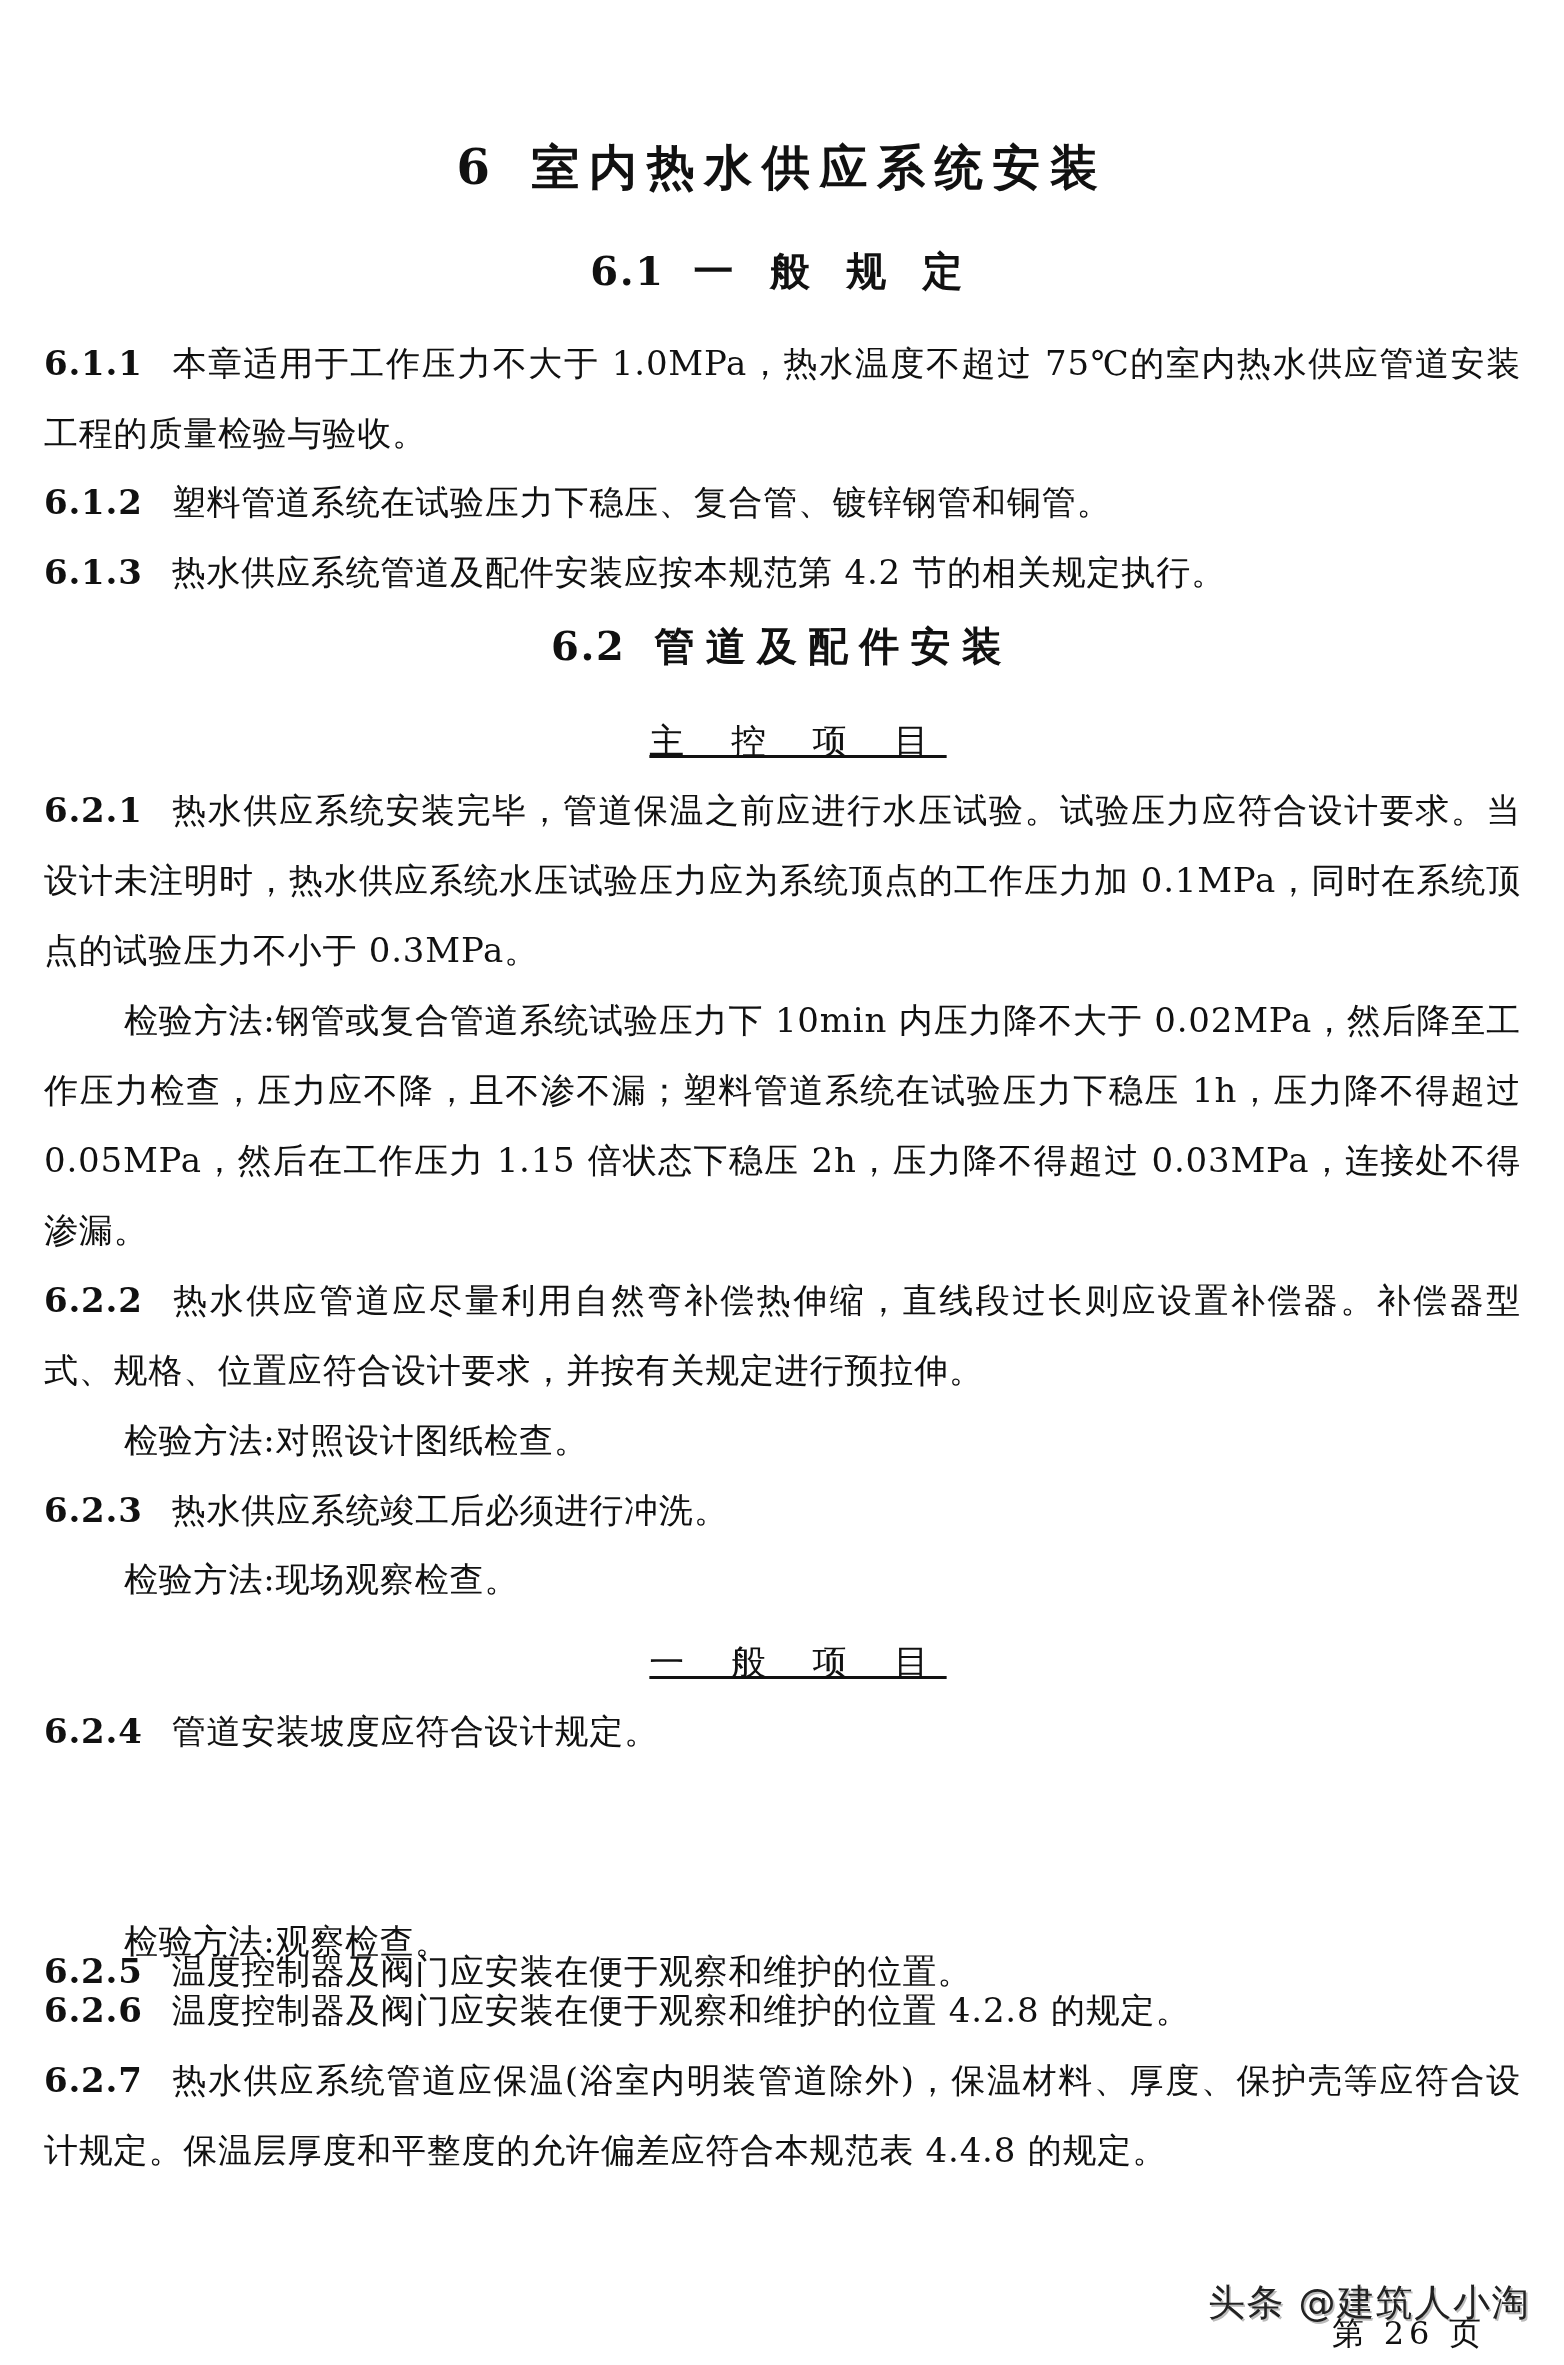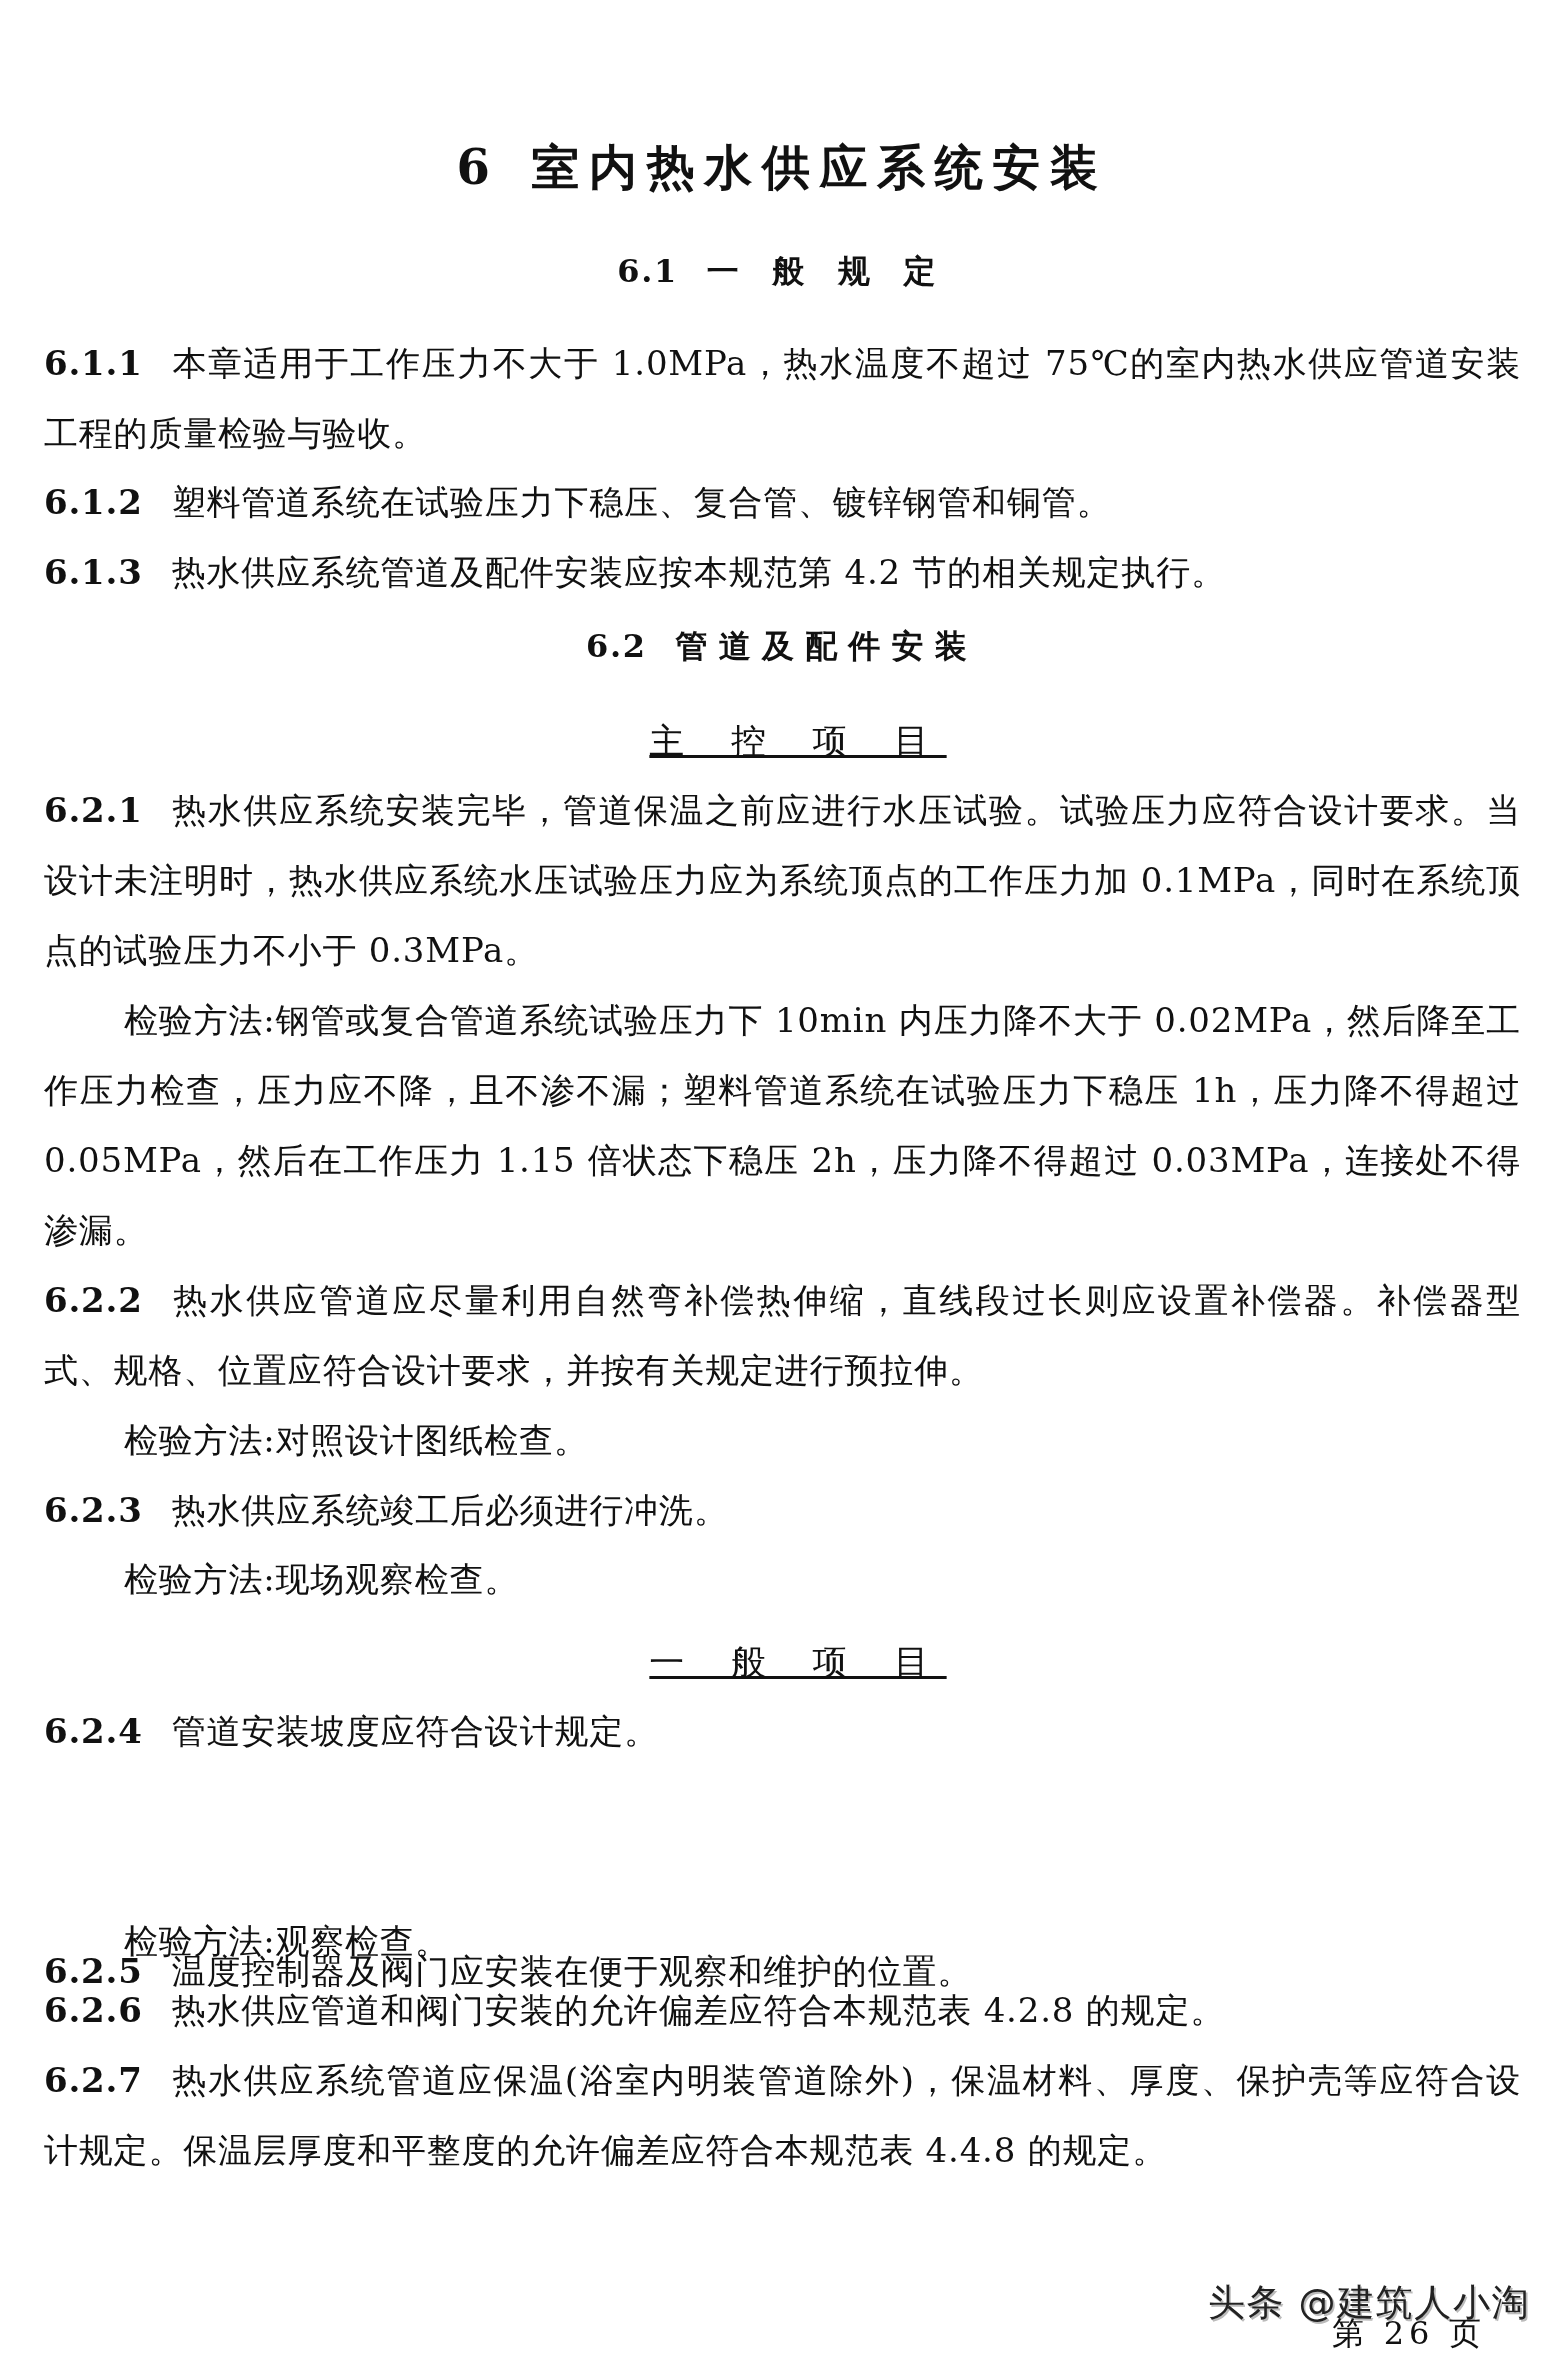--- a/index.html
+++ b/index.html
@@ -13,21 +13,21 @@
   }
   .page { position: absolute; left: 0; top: 0; width: 1564px; height: 2366px; }
   .chapter-title {
     position: absolute; left: 0; width: 1564px; top: 135px;
     text-align: center; font-size: 48px; font-weight: bold;
     letter-spacing: 9.6px; line-height: 64px;
   }
   .chapter-title .num { margin-right: 32px; }
   .section-title {
     position: absolute; left: 0; width: 1564px;
-    text-align: center; font-size: 32px; font-weight: bold;
+    text-align: center; font-size: 40px; font-weight: bold;
     letter-spacing: 11.2px; line-height: 56px;
   }
   .section-title .num { margin-right: 29px; letter-spacing: 1.6px; }
   .sub-title {
     position: absolute; left: 16px; width: 1564px;
     text-align: center; font-size: 35px; letter-spacing: 17.7px; line-height: 48px; text-decoration: underline;
   }
   .para {
     position: absolute; left: 44px; width: 1477px;
     font-size: 34px; line-height: 70px; text-align: justify;
@@ -100,21 +100,21 @@
   <div class="para" style="top:1696px;">
     <span class="clause-num">6.2.4</span><span>管道安装坡度应符合设计规定。</span>
   </div>
 
   <div class="para" style="top:1936px;">
     <span class="clause-num">6.2.5</span><span>温度控制器及阀门应安装在便于观察和维护的位置。</span>
   </div>
   <div class="para indent" style="top:1906px;">检验方法:观察检查。</div>
 
   <div class="para" style="top:1975px;">
-    <span class="clause-num">6.2.6</span><span>热水供应管道和阀门安装的允许偏差应符合本规范表 4.2.8 的规定。</span>
+    <span class="clause-num">6.2.6</span><span>温度控制器及阀门应安装在便于观察和维护的位置 4.2.8 的规定。</span>
   </div>
 
   <div class="para" style="top:2045px;">
     <span class="clause-num">6.2.7</span><span>热水供应系统管道应保温(浴室内明装管道除外)，保温材料、厚度、保护壳等应符合设计规定。保温层厚度和平整度的允许偏差应符合本规范表 4.4.8 的规定。</span>
   </div>
 
   <div class="watermark">头条 @建筑人小淘</div>
   <div class="page-number">第 26 页</div>
 
 </div>

